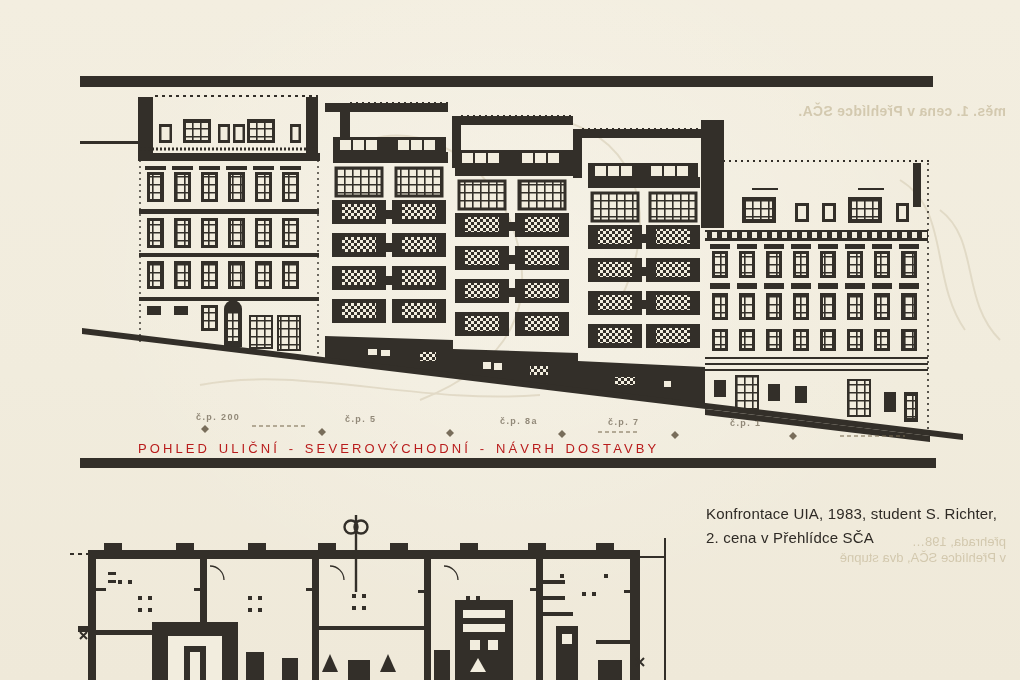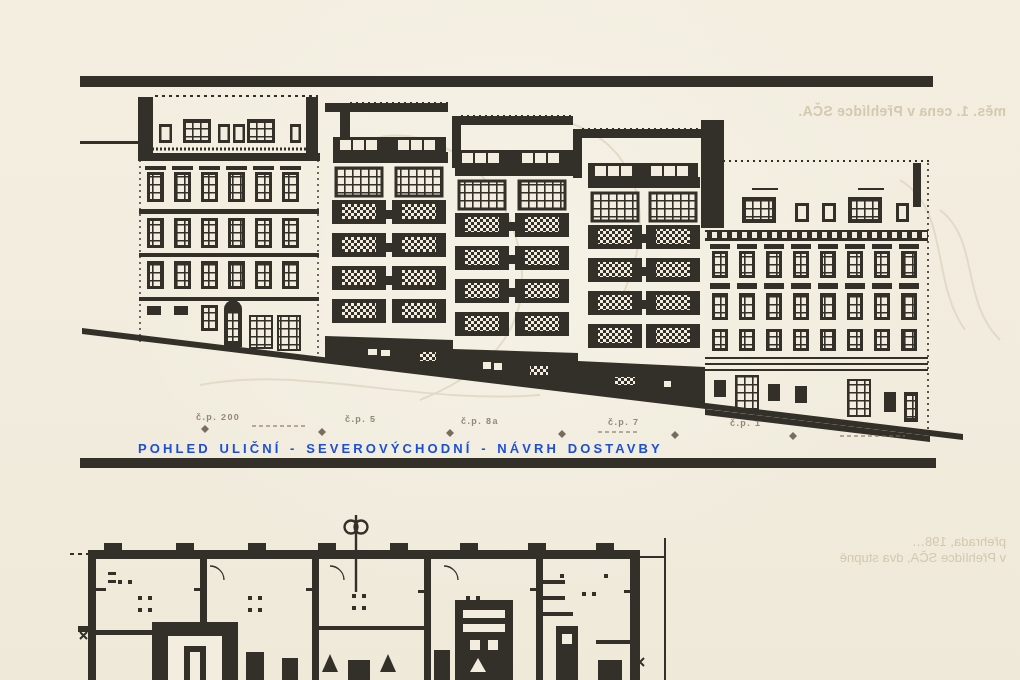--- a/index.html
+++ b/index.html
@@ -11,22 +11,22 @@
   }
   .page{
     position:absolute;inset:0;
     background:
       radial-gradient(ellipse at 50% 40%, rgba(255,255,252,0.25), rgba(0,0,0,0) 60%),
       linear-gradient(180deg,#f3eee0 0%,#f1ecdd 55%,#efe9d9 100%);
   }
   .abs{position:absolute;}
   .caption-elevation{
     left:138px;top:441px;
-    font-weight:bold;font-size:13px;letter-spacing:3.1px;word-spacing:2px;
-    color:#1d4ed8;white-space:nowrap;
+    font-weight:normal;font-size:13px;letter-spacing:3.1px;word-spacing:2px;
+    color:#b91c1c;white-space:nowrap;
     filter:blur(0.2px);
   }
   .annotation{
     left:706px;top:502px;width:310px;
     font-size:15px;line-height:24px;color:#2e2a25;letter-spacing:0.2px;
   }
   .house-label{
     font-size:9px;letter-spacing:1.4px;font-weight:bold;
     color:rgba(86,75,56,0.62);
     filter:blur(0.45px);
@@ -435,27 +435,29 @@
       </g>
       <path d="M252,426 H305 M598,432 H640 M840,436 H905" stroke="#7a6c52" stroke-width="1.4" stroke-dasharray="4,3" fill="none" opacity="0.7"></path>
     </g>
 
     <rect x="80" y="458" width="856" height="10"></rect>
   </g>
 </svg>
 
 <span class="abs house-label" style="left:196px;top:412px">č.p. 200</span>
 <span class="abs house-label" style="left:345px;top:414px">č.p. 5</span>
-<span class="abs house-label" style="left:461px;top:416px">č.p. 8a</span>
+<span class="abs house-label" style="left:500px;top:416px">č.p. 8a</span>
 <span class="abs house-label" style="left:608px;top:417px">č.p. 7</span>
 <span class="abs house-label" style="left:730px;top:418px">č.p. 1</span>
 
 <div class="abs caption-elevation">POHLED ULIČNÍ - SEVEROVÝCHODNÍ - NÁVRH DOSTAVBY</div>
 
 <div class="abs annotation">
+  <div>Konfrontace UIA, 1983, student S. Richter,</div>
+  <div>2. cena v Přehlídce SČA</div>
 </div>
 
 <svg class="abs" style="left:0;top:500px" width="1020" height="180" viewBox="0 500 1020 180">
   <g fill="#332f29">
 
     <path d="M70,554 H90" stroke="#332f29" stroke-width="2" stroke-dasharray="4,4" fill="none"></path>
 
     <g fill="none" stroke="#332f29" stroke-width="2.4">
       <line x1="356" y1="515" x2="356" y2="592"></line>
       <circle cx="351" cy="527" r="6.5"></circle>

